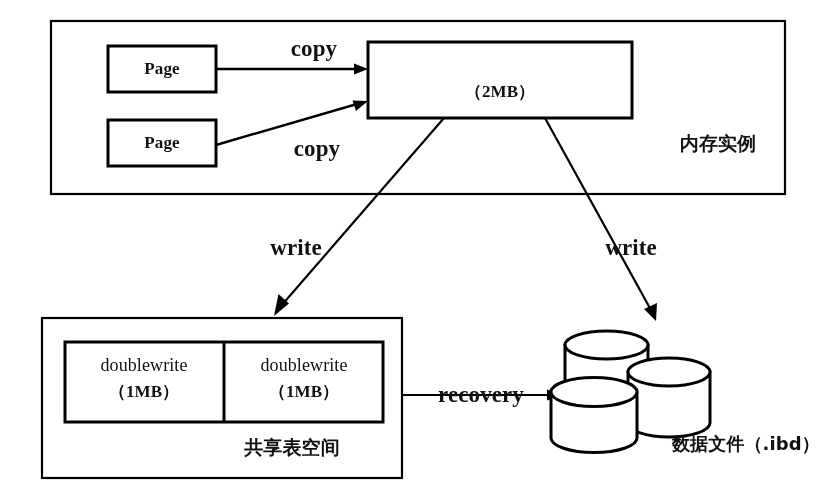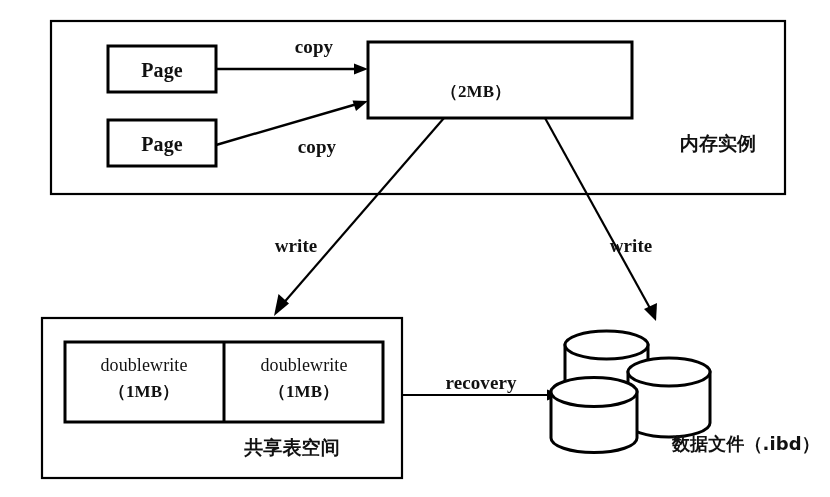--- a/index.html
+++ b/index.html
@@ -30,29 +30,29 @@
     color: #111111;
     font-family: "Liberation Serif", "DejaVu Serif", serif;
     line-height: 1.12;
     letter-spacing: 0.1px;
   }
   .lbl-center {
     text-align: center;
     transform: translateX(-50%);
   }
   .node-label {
-    font-size: 20px;
+    font-size: 17px;
     font-weight: 700;
   }
   .node-label-2 {
     font-size: 18px;
     font-weight: 400;
   }
   .edge-label {
-    font-size: 19px;
+    font-size: 23px;
     font-weight: 700;
   }
   .cjk {
     font-family: Liberation Serif, serif;
     font-size: 19px;
     font-weight: 700;
   }
   .cjk-small {
     font-family: "DejaVu Sans", "Liberation Sans", sans-serif;
     font-size: 18px;
@@ -120,29 +120,29 @@
     <g>
       <path d="M551,392 L551,438 A43,14.5 0 0 0 637,438 L637,392 Z" fill="#ffffff" stroke="#000000" stroke-width="3"></path>
       <ellipse cx="594" cy="392" rx="43" ry="14.5" fill="#ffffff" stroke="#000000" stroke-width="3"></ellipse>
     </g>
 
   </svg>
 
   <div class="lbl node-label lbl-center" style="left:162px; top:59px;">Page</div>
   <div class="lbl node-label lbl-center" style="left:162px; top:133px;">Page</div>
 
-  <div class="lbl sub lbl-center" style="left:476px; top:82px;">（2MB）</div>
+  <div class="lbl sub lbl-center" style="left:500px; top:82px;">（2MB）</div>
 
   <div class="lbl edge-label lbl-center" style="left:314px; top:36px;">copy</div>
   <div class="lbl edge-label lbl-center" style="left:317px; top:136px;">copy</div>
 
   <div class="lbl edge-label lbl-center" style="left:296px; top:235px;">write</div>
   <div class="lbl edge-label lbl-center" style="left:631px; top:235px;">write</div>
 
-  <div class="lbl edge-label lbl-center" style="left:481px; top:372px;">recovery</div>
+  <div class="lbl edge-label lbl-center" style="left:481px; top:382px;">recovery</div>
 
   <div class="lbl cjk lbl-center" style="left:718px; top:133px;">内存实例</div>
 
   <div class="lbl node-label-2 lbl-center" style="left:144px; top:355px;">doublewrite</div>
   <div class="lbl sub lbl-center" style="left:144px; top:382px;">（1MB）</div>
 
   <div class="lbl node-label-2 lbl-center" style="left:304px; top:355px;">doublewrite</div>
   <div class="lbl sub lbl-center" style="left:304px; top:382px;">（1MB）</div>
 
   <div class="lbl cjk-small" style="left:672px; top:434px;">数据文件（.ibd）</div>

